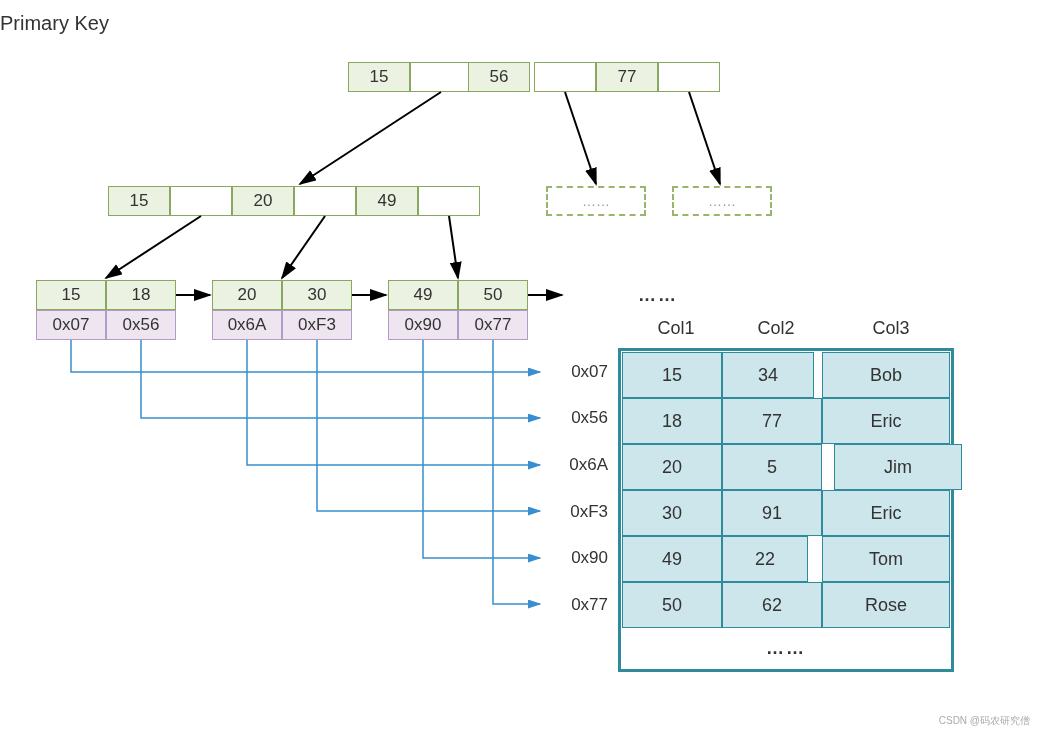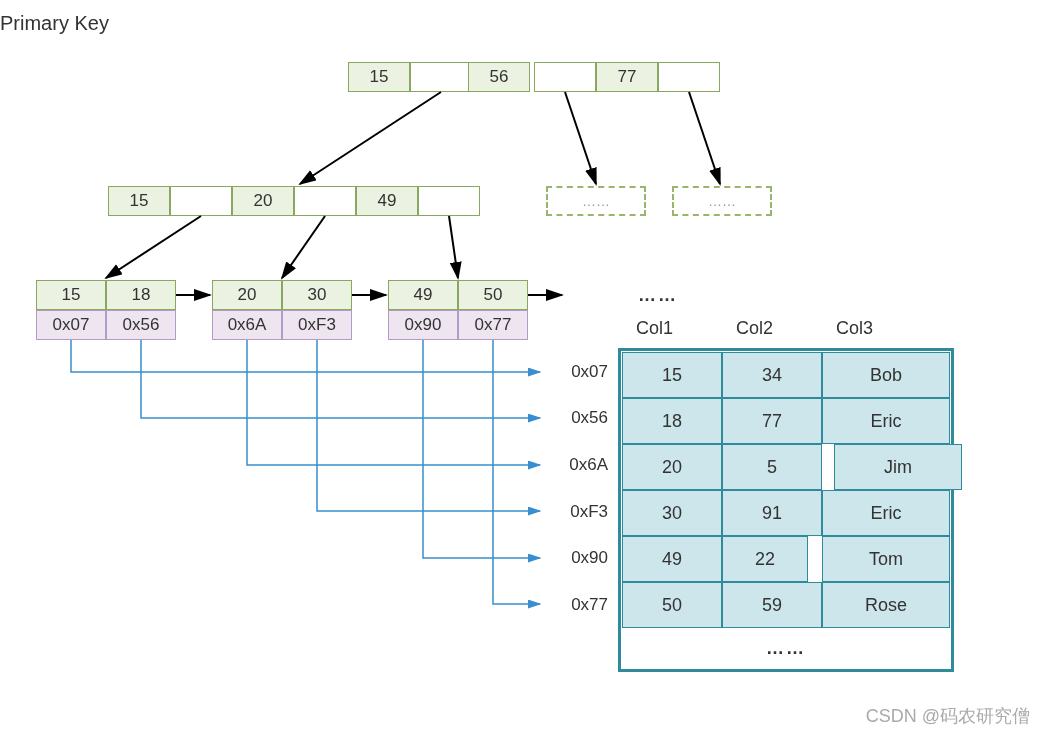--- a/index.html
+++ b/index.html
@@ -30,41 +30,41 @@
     justify-content: center;
     font-size: 17px;
   }
   
   .key { background: #ecf2e2; }
   .ptr { background: #fff; }
   
   .leaf-key { background: #ecf2e2; border:1px solid #88a85f;}
   .leaf-addr { background: #eee5f0; border:1px solid #b09cc4;}
   
-  .dt-head { position:absolute; text-align:left; font-size:18px;}
+  .dt-head { position:absolute; text-align:center; font-size:18px;}
   .dt-cell {
     position:absolute;
     background:#cce6ec;
     border:1px solid #2f8a9b;
     display:flex;align-items:center;justify-content:center;
     font-size:18px;
     height:46px;
   }
   .dt-row-addr {
     position:absolute;
     font-size:17px;
     color:#333;
     text-align:right;
   }
   .ellipsis { position:absolute; font-size:18px; font-weight:bold; letter-spacing:2px;}
   .watermark {
     position:absolute;
     right:8px;
     bottom:6px;
-    font-size:18px;
+    font-size:10px;
     color:#aaa;
     font-family: sans-serif;
   }
   
   .dashed {
     position:absolute;
     border:2px dashed #99b46b;
     height:30px;
     display:flex;align-items:center;justify-content:center;
     color:#999; font-size:14px;
@@ -135,41 +135,41 @@
 <div class="dt-row-addr" style="left:548px;top:548px;width:60px">0x90</div>
 <div class="dt-row-addr" style="left:548px;top:595px;width:60px">0x77</div>
 
 <div class="dt-head" style="left:636px;top:318px;width:80px">Col1</div>
 <div class="dt-head" style="left:736px;top:318px;width:80px">Col2</div>
 <div class="dt-head" style="left:836px;top:318px;width:110px">Col3</div>
 
 <div class="dt-outer"></div>
 
 <div class="dt-cell" style="left:622px;top:352px;width:100px">15</div>
-<div class="dt-cell" style="left:722px;top:352px;width:100px">34</div>
+<div class="dt-cell" style="left:722px;top:352px;width:92px">34</div>
 <div class="dt-cell" style="left:822px;top:352px;width:128px">Bob</div>
 
 <div class="dt-cell" style="left:622px;top:398px;width:100px">18</div>
 <div class="dt-cell" style="left:722px;top:398px;width:100px">77</div>
 <div class="dt-cell" style="left:822px;top:398px;width:128px">Eric</div>
 
 <div class="dt-cell" style="left:622px;top:444px;width:100px">20</div>
 <div class="dt-cell" style="left:722px;top:444px;width:100px">5</div>
 <div class="dt-cell" style="left:834px;top:444px;width:128px">Jim</div>
 
 <div class="dt-cell" style="left:622px;top:490px;width:100px">30</div>
 <div class="dt-cell" style="left:722px;top:490px;width:100px">91</div>
 <div class="dt-cell" style="left:822px;top:490px;width:128px">Eric</div>
 
 <div class="dt-cell" style="left:622px;top:536px;width:100px">49</div>
 <div class="dt-cell" style="left:722px;top:536px;width:86px">22</div>
 <div class="dt-cell" style="left:822px;top:536px;width:128px">Tom</div>
 
 <div class="dt-cell" style="left:622px;top:582px;width:100px">50</div>
-<div class="dt-cell" style="left:722px;top:582px;width:100px">59</div>
+<div class="dt-cell" style="left:722px;top:582px;width:100px">62</div>
 <div class="dt-cell" style="left:822px;top:582px;width:128px">Rose</div>
 
 <div class="dt-ellipsis-row">……</div>
 
 <div class="watermark">CSDN @码农研究僧</div>
 
 <svg class="arrows">
   <defs>
     <marker id="ah" markerWidth="10" markerHeight="10" refX="8" refY="3" orient="auto">
       <path d="M0,0 L9,3 L0,6 z" fill="#000"></path>

